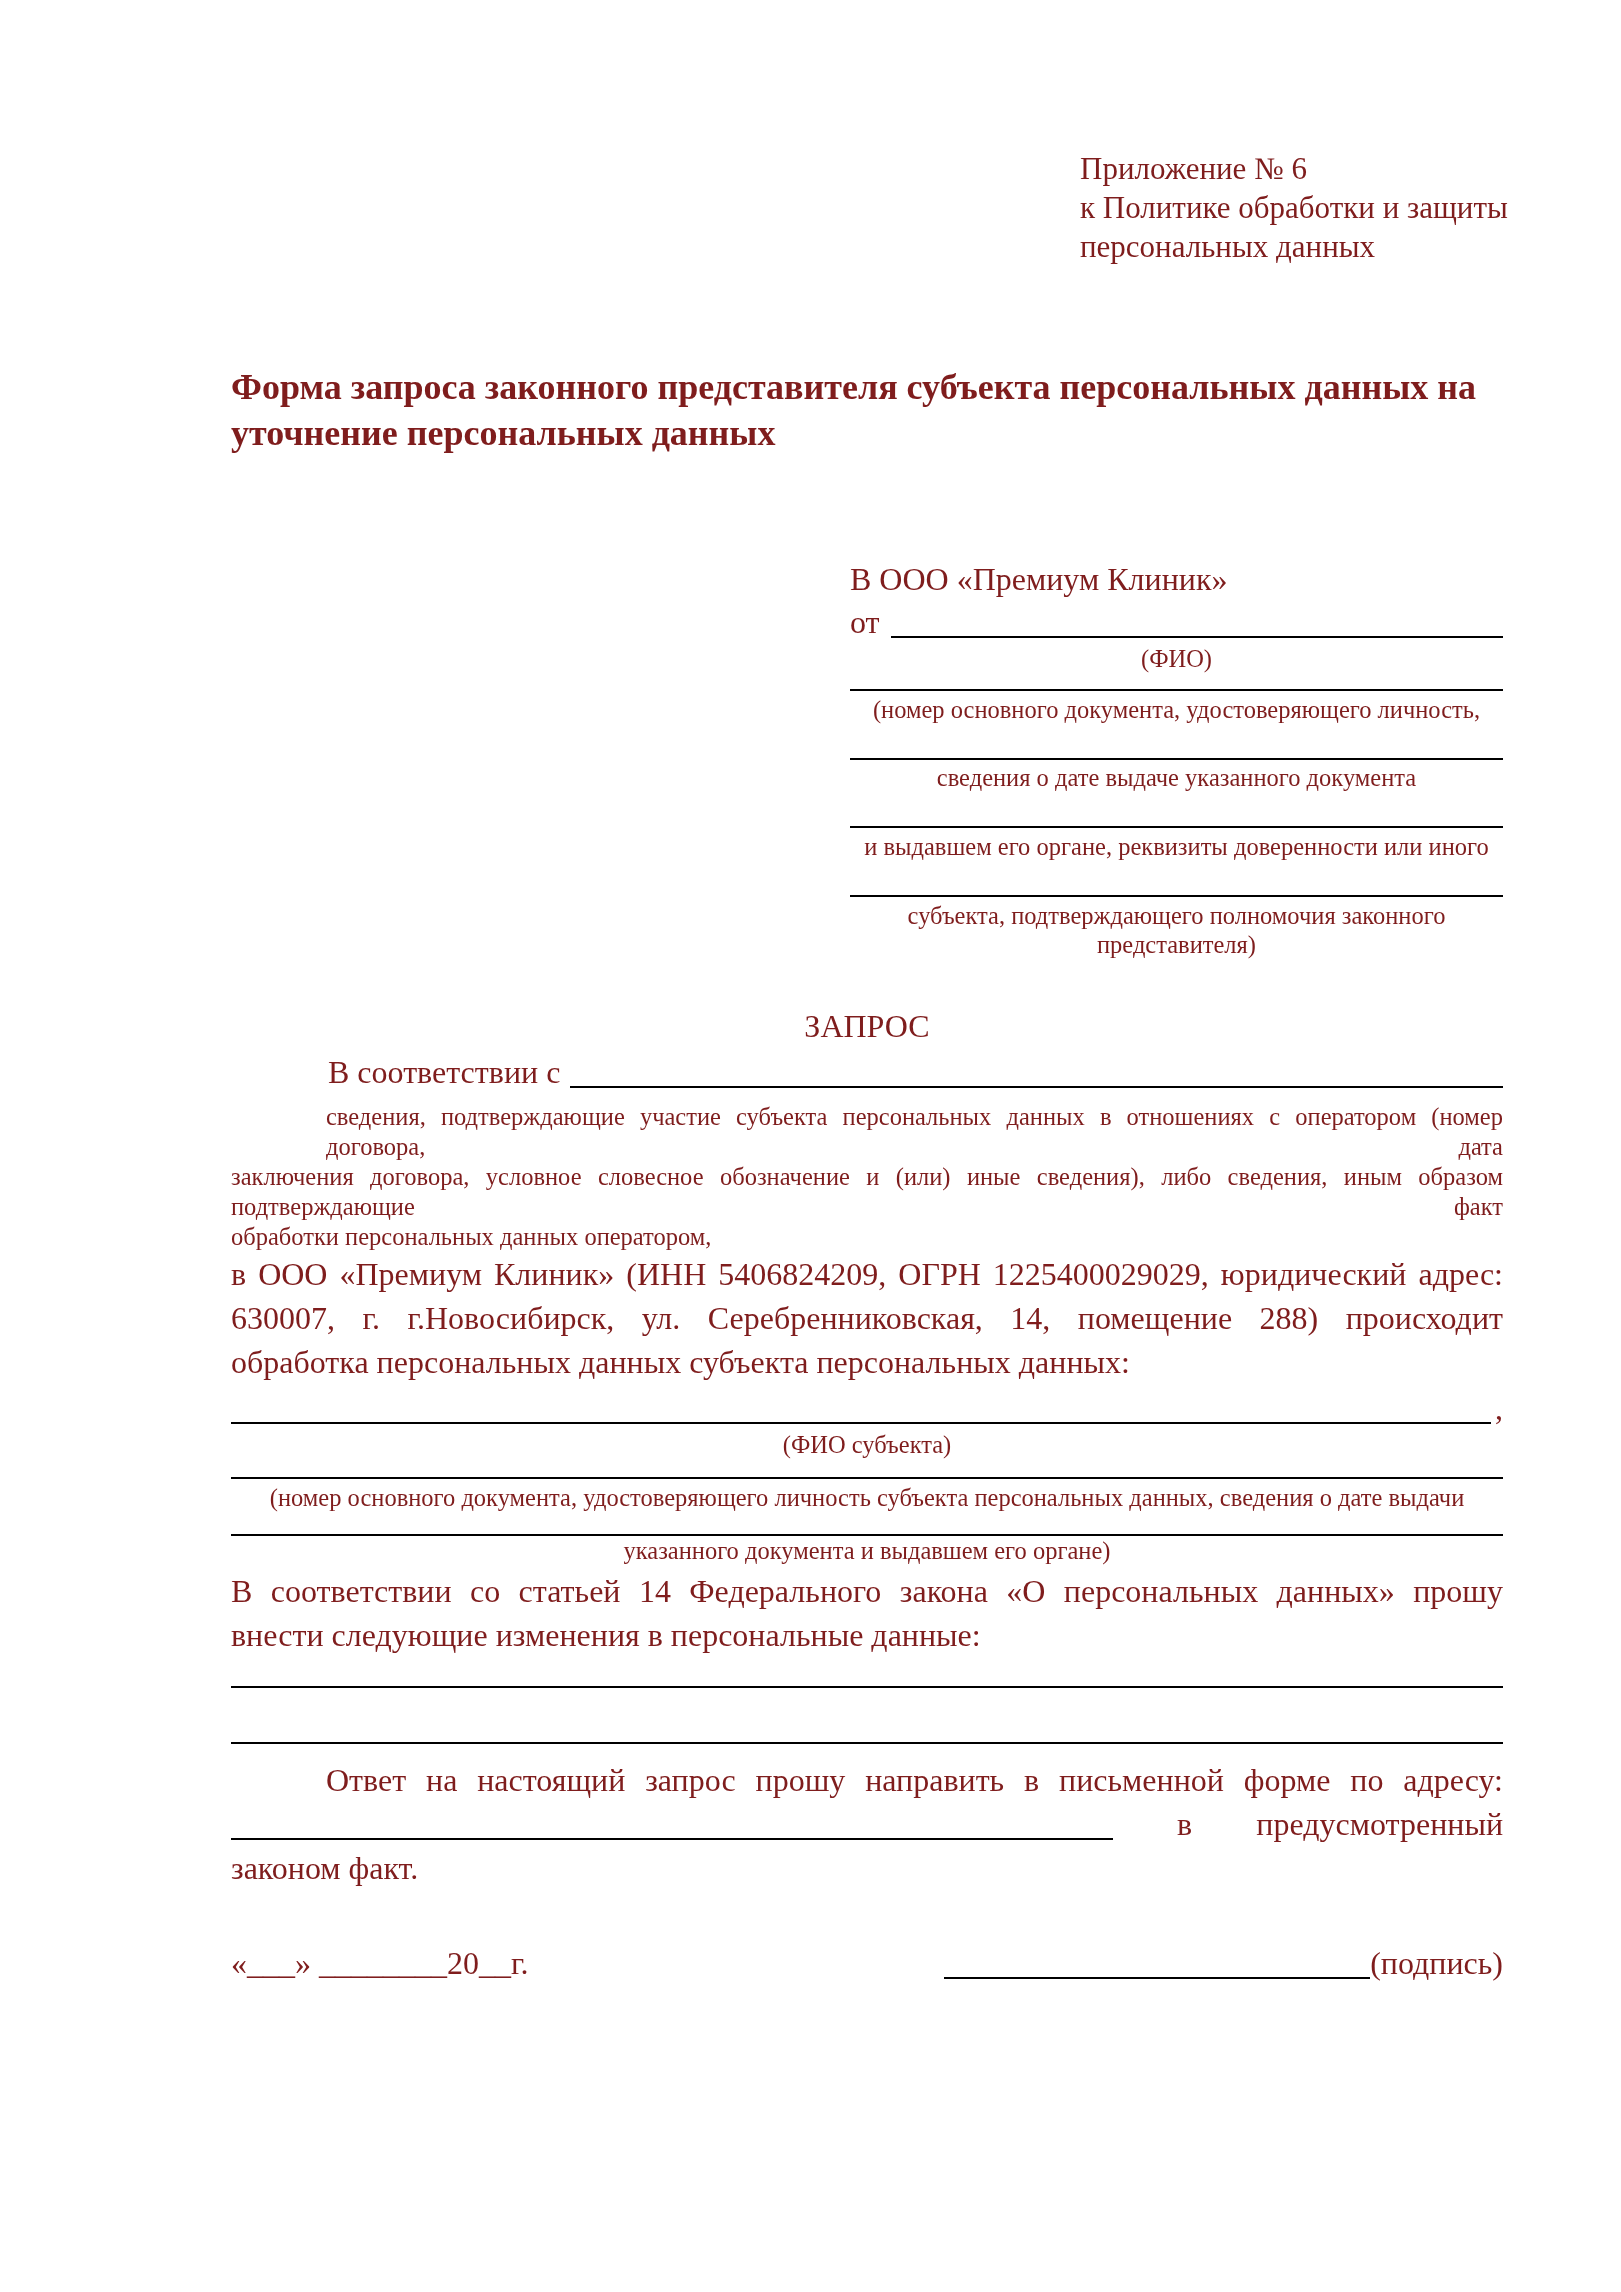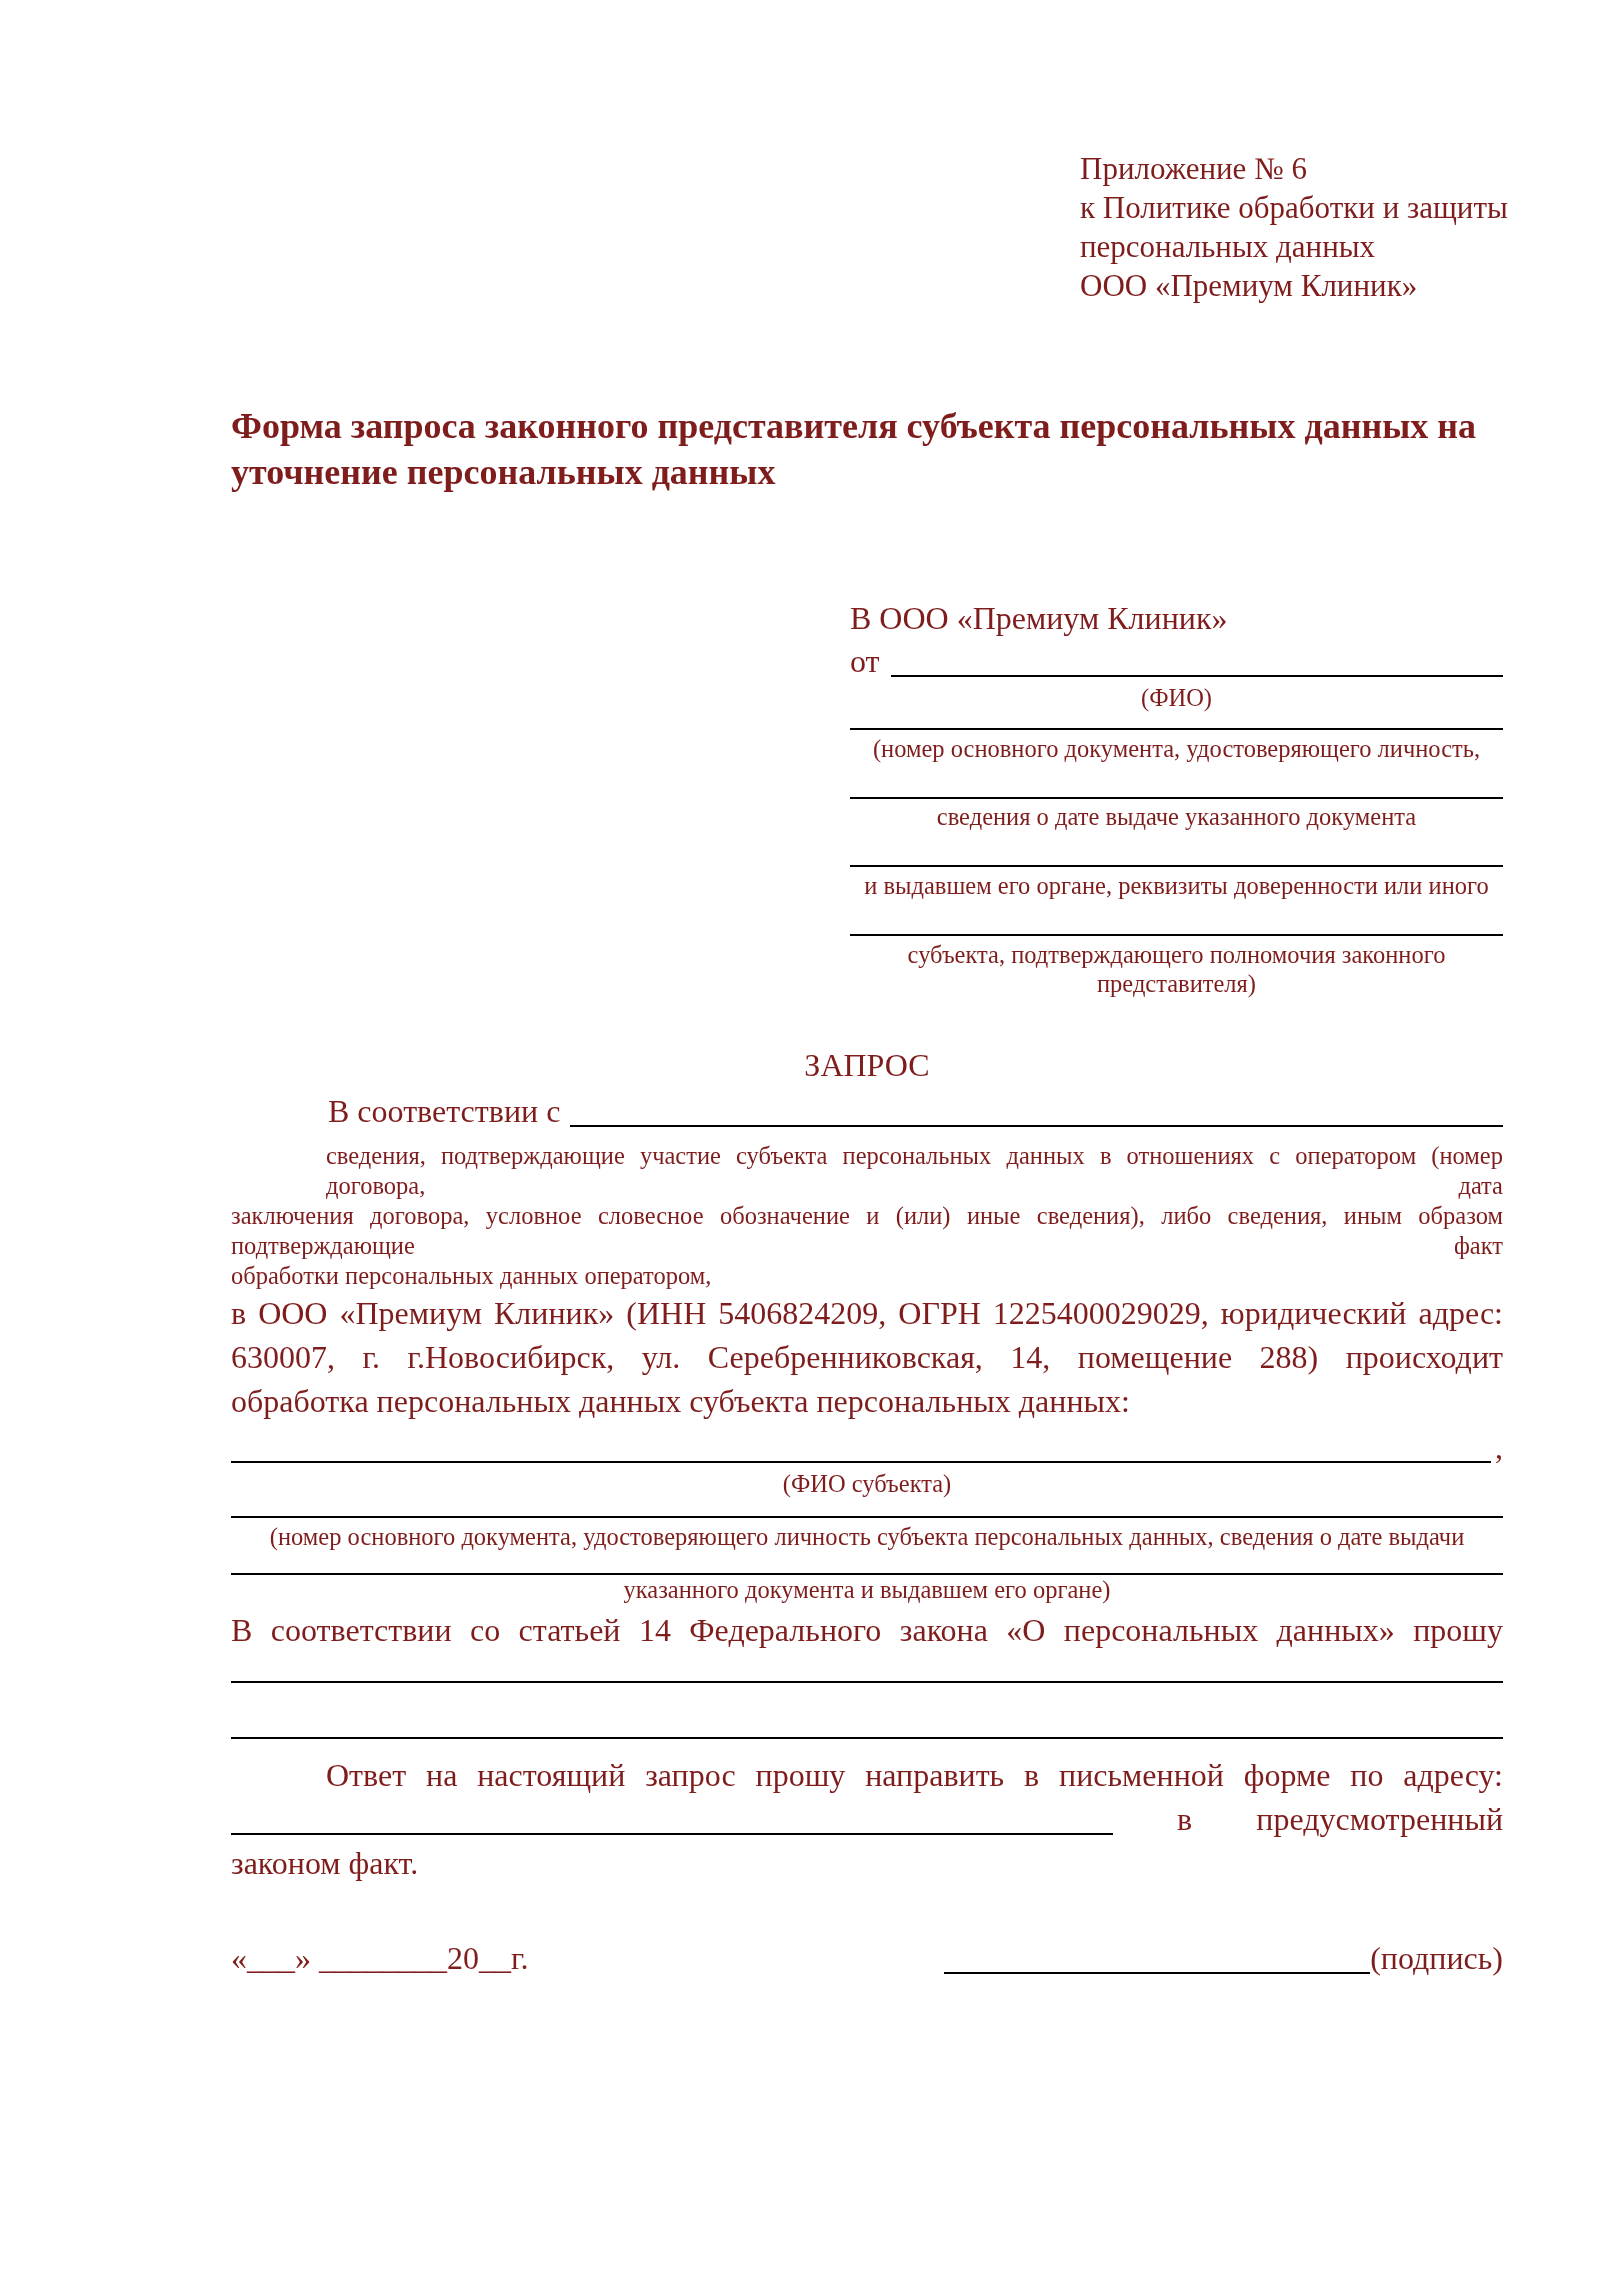--- a/index.html
+++ b/index.html
@@ -55,21 +55,20 @@
 </style>
 </head>
 <body>
 
 <div class="page">
 
   <div class="appendix">
     <div>Приложение № 6</div>
     <div>к Политике обработки и защиты</div>
     <div>персональных данных</div>
-    <div>ООО «Премиум Клиник»</div>
   </div>
 
   <div class="title">Форма запроса законного представителя субъекта персональных данных на уточнение персональных данных</div>
 
   <div class="addressee">
     <div class="addr-to">В ООО «Премиум Клиник»</div>
     <div class="flex-row from-row">
       <span class="lbl">от</span>
       <span class="fill"></span>
     </div>
@@ -114,20 +113,21 @@
   <div class="cap sub-cap">(ФИО субъекта)</div>
 
   <div class="wl"></div>
   <div class="cap doc-cap1">(номер основного документа, удостоверяющего личность субъекта персональных данных, сведения о дате выдачи</div>
 
   <div class="wl"></div>
   <div class="cap doc-cap2">указанного документа и выдавшем его органе)</div>
 
   <div class="law-par">
     <div class="body-line jl">В соответствии со статьей 14 Федерального закона «О персональных данных» прошу</div>
+    <div class="body-line">внести следующие изменения в персональные данные:</div>
   </div>
 
   <div class="blank-rule b1"></div>
   <div class="blank-rule b2"></div>
 
   <div class="body-line indent jl answer1">Ответ на настоящий запрос прошу направить в письменной форме по адресу:</div>
   <div class="answer-row">
     <span class="addr-fill"></span>
     <span>в</span>
     <span>предусмотренный</span>

